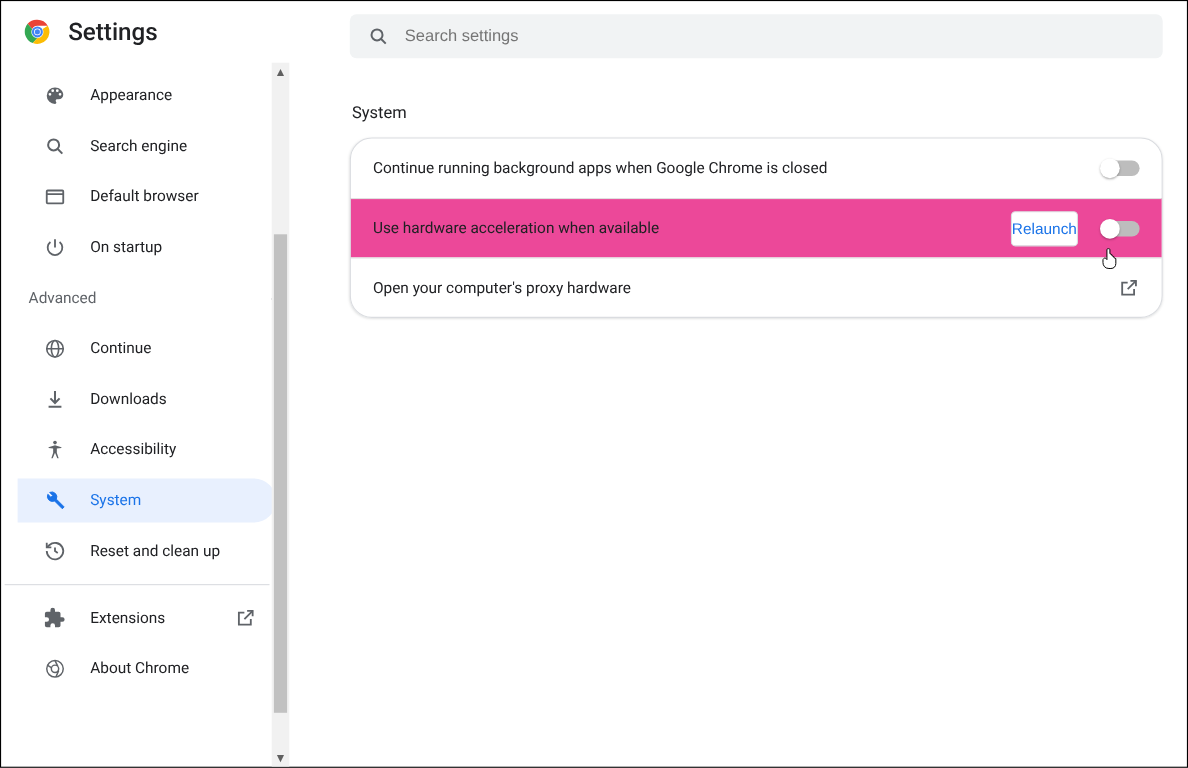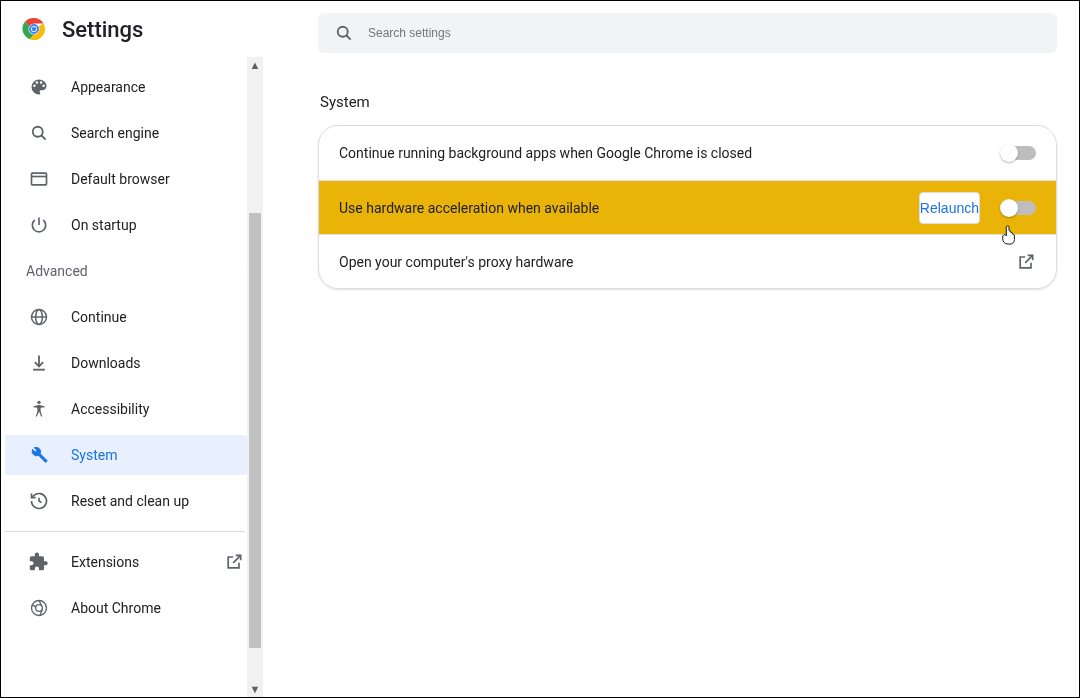--- a/index.html
+++ b/index.html
@@ -32,21 +32,21 @@
 .sidebar-scroll {
   flex: 1;
   overflow-y: hidden;
   position: relative;
   padding-top: 4px;
 }
 .sidebar-item {
   display: flex;
   align-items: center;
   height: 40px;
-  margin: 6px 1px;
+  margin: 6px 12px;
   padding-left: 24px;
   gap: 22px;
   border-radius: 0 20px 20px 0;
   cursor: pointer;
   position: relative;
 }
 .sidebar-item.active { background: #e8f0fe; }
 .sidebar-item.active .sidebar-label { color: #1a73e8; }
 .sidebar-item.active .nav-icon svg { stroke: #1a73e8; fill: #1a73e8; }
 .sidebar-label { font-size: 14px; color: #202124; }
@@ -106,40 +106,40 @@
   display: flex;
   align-items: center;
   padding: 0 16px;
   gap: 14px;
   margin-top: 7px;
 }
 .search-box input {
   border: none;
   background: transparent;
   outline: none;
-  font-size: 12px;
+  font-size: 15px;
   color: #0f172a;
   flex: 1;
 }
 .section-title { font-size: 15px; color: #202124; margin: 36px 0 14px 2px; }
 .card {
   border: 1px solid #dadce0;
   border-radius: 20px;
   box-shadow: 0 1px 2px rgba(60,64,67,0.15);
 }
 .row {
   display: flex;
   align-items: center;
   min-height: 54px;
   padding: 0 20px;
   border-top: 1px solid #e0e0e0;
 }
 .row:first-child { border-top: none; }
 .row-label { flex: 1; font-size: 14px; color: #202124; }
-.row.highlight { background: #eab308; }
+.row.highlight { background: #ec4899; }
 .relaunch-btn {
   border: 1px solid #dadce0;
   background: #fff;
   border-radius: 4px;
   color: #1a73e8;
   font-size: 14px;
   font-weight: 500;
   padding: 7px 0;
   margin-right: 22px;
   cursor: pointer;

